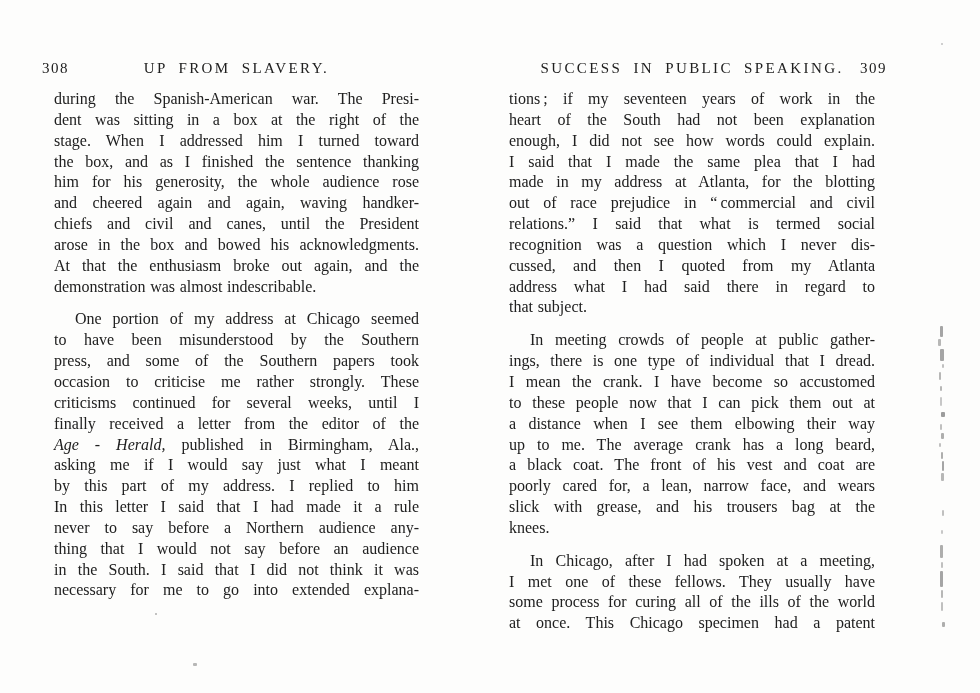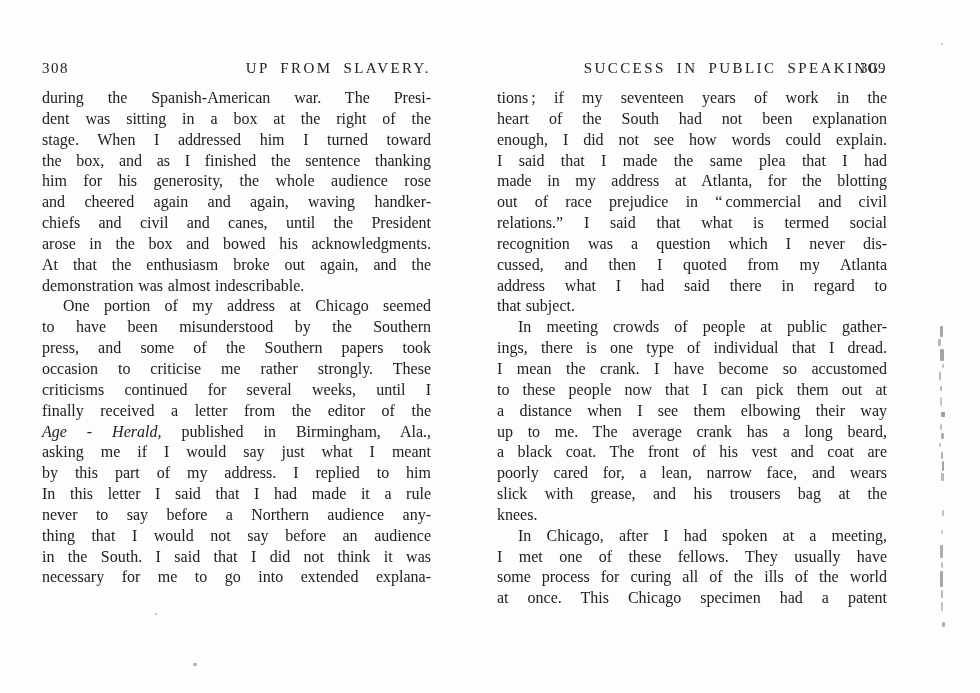--- a/index.html
+++ b/index.html
@@ -29,34 +29,34 @@
   .page-header {
     position: relative;
     height: 17px;
     margin-bottom: 11px;
     font-size: 15px;
     line-height: 17px;
     white-space: nowrap;
   }
   .running-title {
     display: block;
-    text-align: right;
+    text-align: center;
     letter-spacing: 2.4px;
     word-spacing: 5px;
   }
   .page-num {
     position: absolute;
     top: 0;
     letter-spacing: 1.5px;
   }
   .page-left  .page-num { left: 0; }
   .page-right .page-num { right: 0; }
 
   .page-body { width: 100%; }
-  .paragraph { margin: 0; }
+  .paragraph { margin: 12px; }
   .line {
     font-size: 16px;
     line-height: 20.85px;
     height: 20.85px;
     text-align: justify;
     text-align-last: justify;
     word-spacing: 0.04em;
   }
   .line.end { text-align-last: left; }
   .line.indent { text-indent: 21px; }

